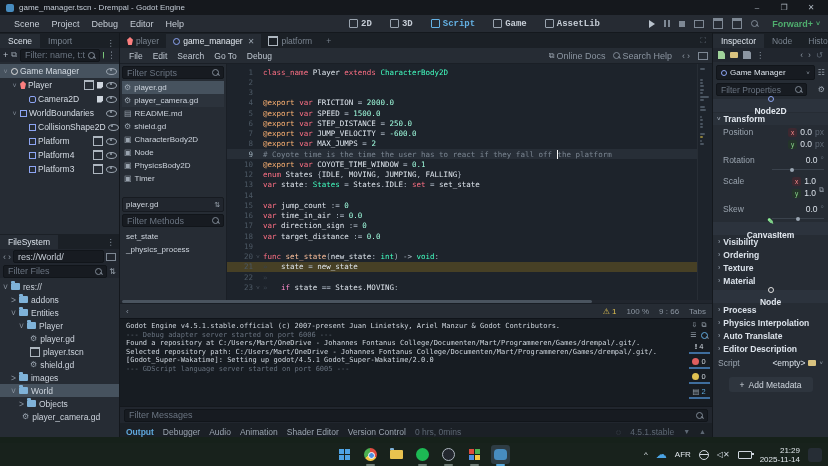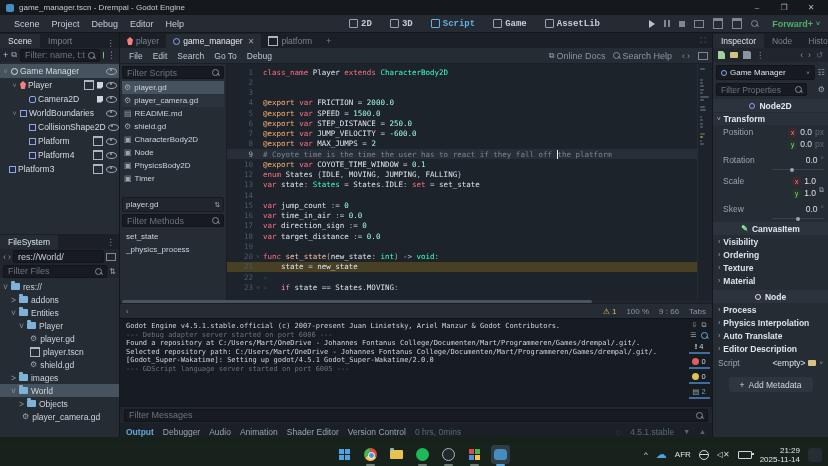--- a/index.html
+++ b/index.html
@@ -113,21 +113,21 @@
   #bottom-bar .btab.active{color:#5fa8dc;font-weight:bold;}
   
   #right-dock{left:712px;top:33px;width:116px;height:404px;background:#262c34;border-left:1px solid #14181d;box-sizing:border-box;font-size:8.5px;}
   #insp-toolbar{height:14px;display:flex;align-items:center;gap:5px;padding:0 5px;background:#21262e;}
   .tool-doc{width:7px;height:8px;background:#9fd29a;clip-path:polygon(0 0,70% 0,100% 30%,100% 100%,0 100%);}
   .tool-folder{width:8px;height:6px;background:#d8c27f;border-radius:1px;}
   .tool-save{width:8px;height:8px;background:#8b95a1;clip-path:polygon(0 0,80% 0,100% 20%,100% 100%,0 100%);}
   #node-select{margin:3px 3px 0 3px;display:flex;align-items:center;gap:3px;}
   .field{background:#171b21;border:1px solid #11151a;border-radius:2px;display:flex;align-items:center;gap:3px;padding:0 4px;height:13px;color:#dbe2ea;}
   #insp-filter{margin:3px 3px 0 3px;display:flex;gap:11px;align-items:center;}
-  .class-hdr{margin-top:3px;background:#2c333d;height:13px;display:flex;align-items:center;justify-content:center;gap:4px;color:#e2e8ef;font-weight:bold;}
+  .class-hdr{margin-top:3px;background:#2c333d;height:13px;display:flex;align-items:center;justify-content:center;gap:4px;color:#e2e8ef;font-weight:bold;flex-direction:column;}
   .sec-hdr{height:12px;display:flex;align-items:center;gap:3px;padding:0 4px;color:#e2e8ef;font-weight:bold;background:#2a313a;margin-top:1px;}
   .prop-row{display:flex;align-items:flex-start;padding:2px 4px 0 10px;color:#9aa4af;}
   .vals{margin-left:auto;display:flex;flex-direction:column;gap:2px;align-items:flex-end;}
   .vrow{display:flex;align-items:center;gap:3px;}
   .chip{width:9px;height:9px;border-radius:2px;display:flex;align-items:center;justify-content:center;font-size:6.5px;color:#fff;}
   .chip.x{background:#3d2830;color:#ff8a8a;} .chip.y{background:#24352a;color:#8bd98b;}
   .vnum{color:#dbe2ea;}
   .slider{width:52px;height:1px;background:#3a424c;position:relative;margin-top:2px;}
   .slider .dot{position:absolute;top:-1.5px;width:4px;height:4px;border-radius:50%;background:#9aa6b2;}
   .collapsed{height:13px;display:flex;align-items:center;gap:3px;padding:0 5px;color:#dbe2ea;font-weight:bold;}
@@ -280,21 +280,21 @@
         </div>
         <div class="tree-row" style="padding-left: 20px;">
           <span class="arr"></span>
           <span class="shapeic" style="border-color: rgb(141, 165, 243);"></span>
           <span>Platform4</span>
           <span class="r-icons">
             <span class="scene-ic"></span>
             <span class="eye"></span>
           </span>
         </div>
-        <div class="tree-row" style="">
+        <div class="tree-row" style="padding-left: 20px;">
           <span class="arr"></span>
           <span class="shapeic" style="border-color: rgb(141, 165, 243);"></span>
           <span>Platform3</span>
           <span class="r-icons">
             <span class="scene-ic"></span>
             <span class="eye"></span>
           </span>
         </div>
       </div>
     <div id="fs-header" class="dock-tabs">

